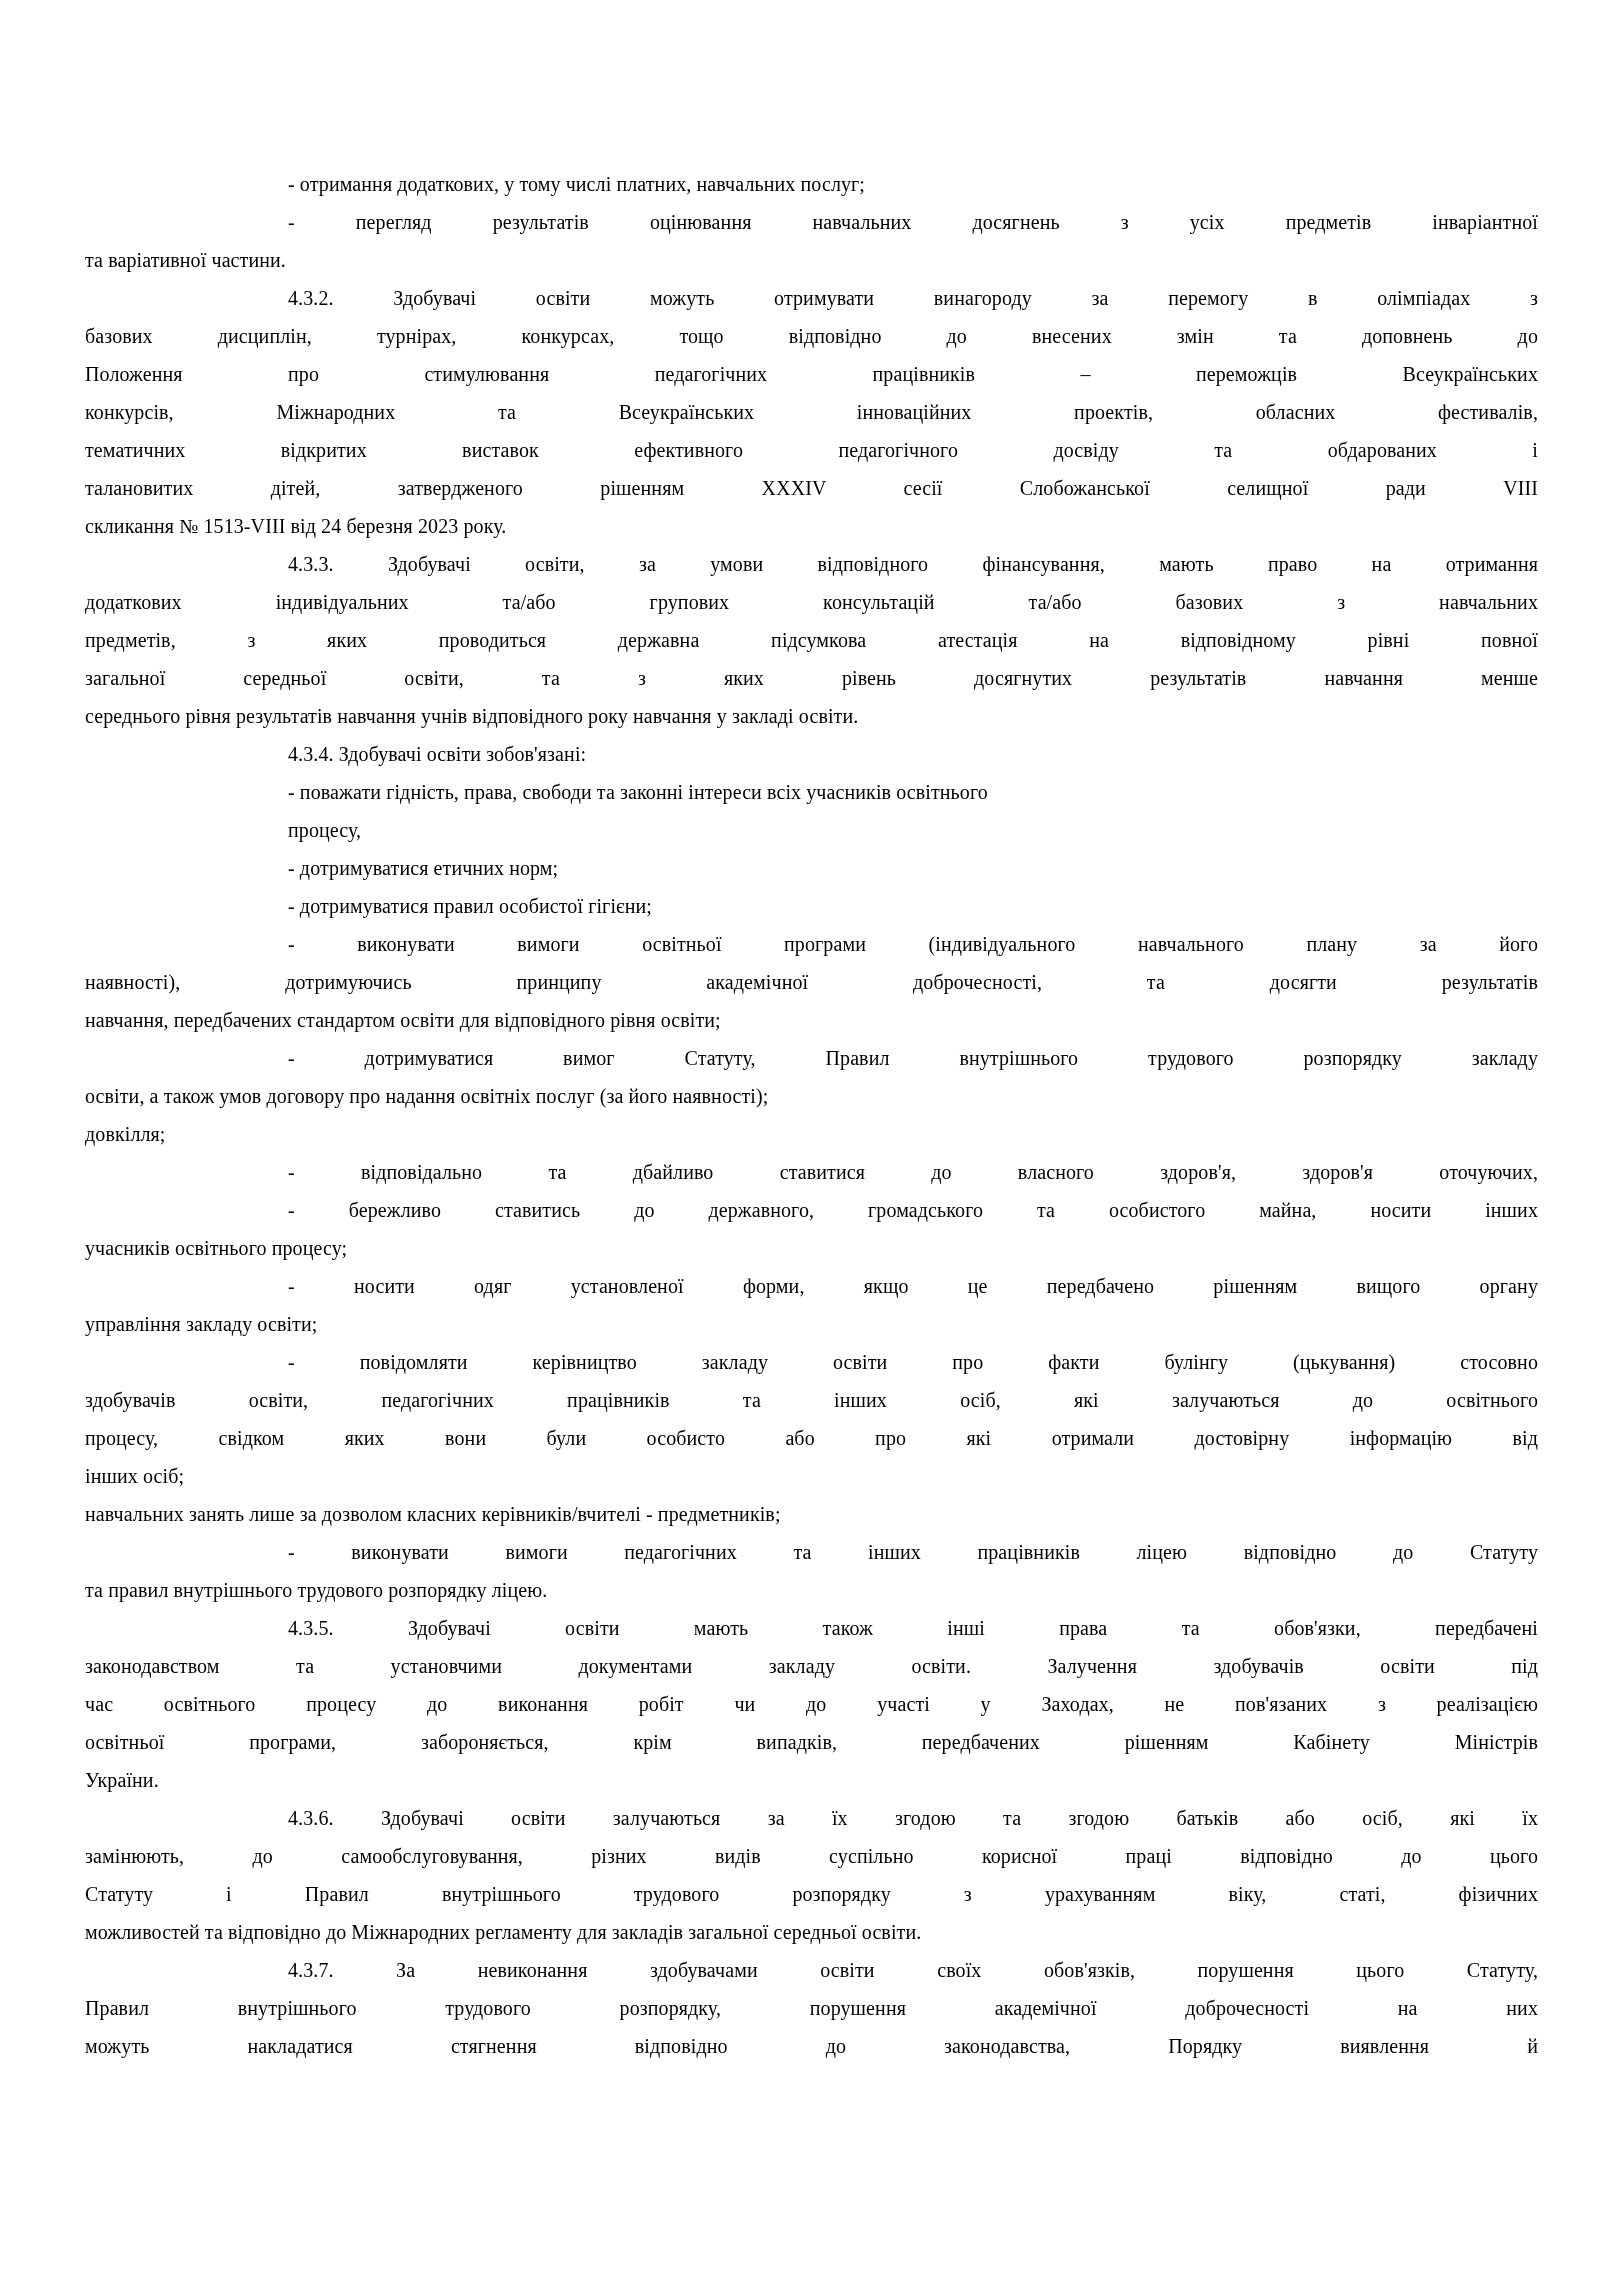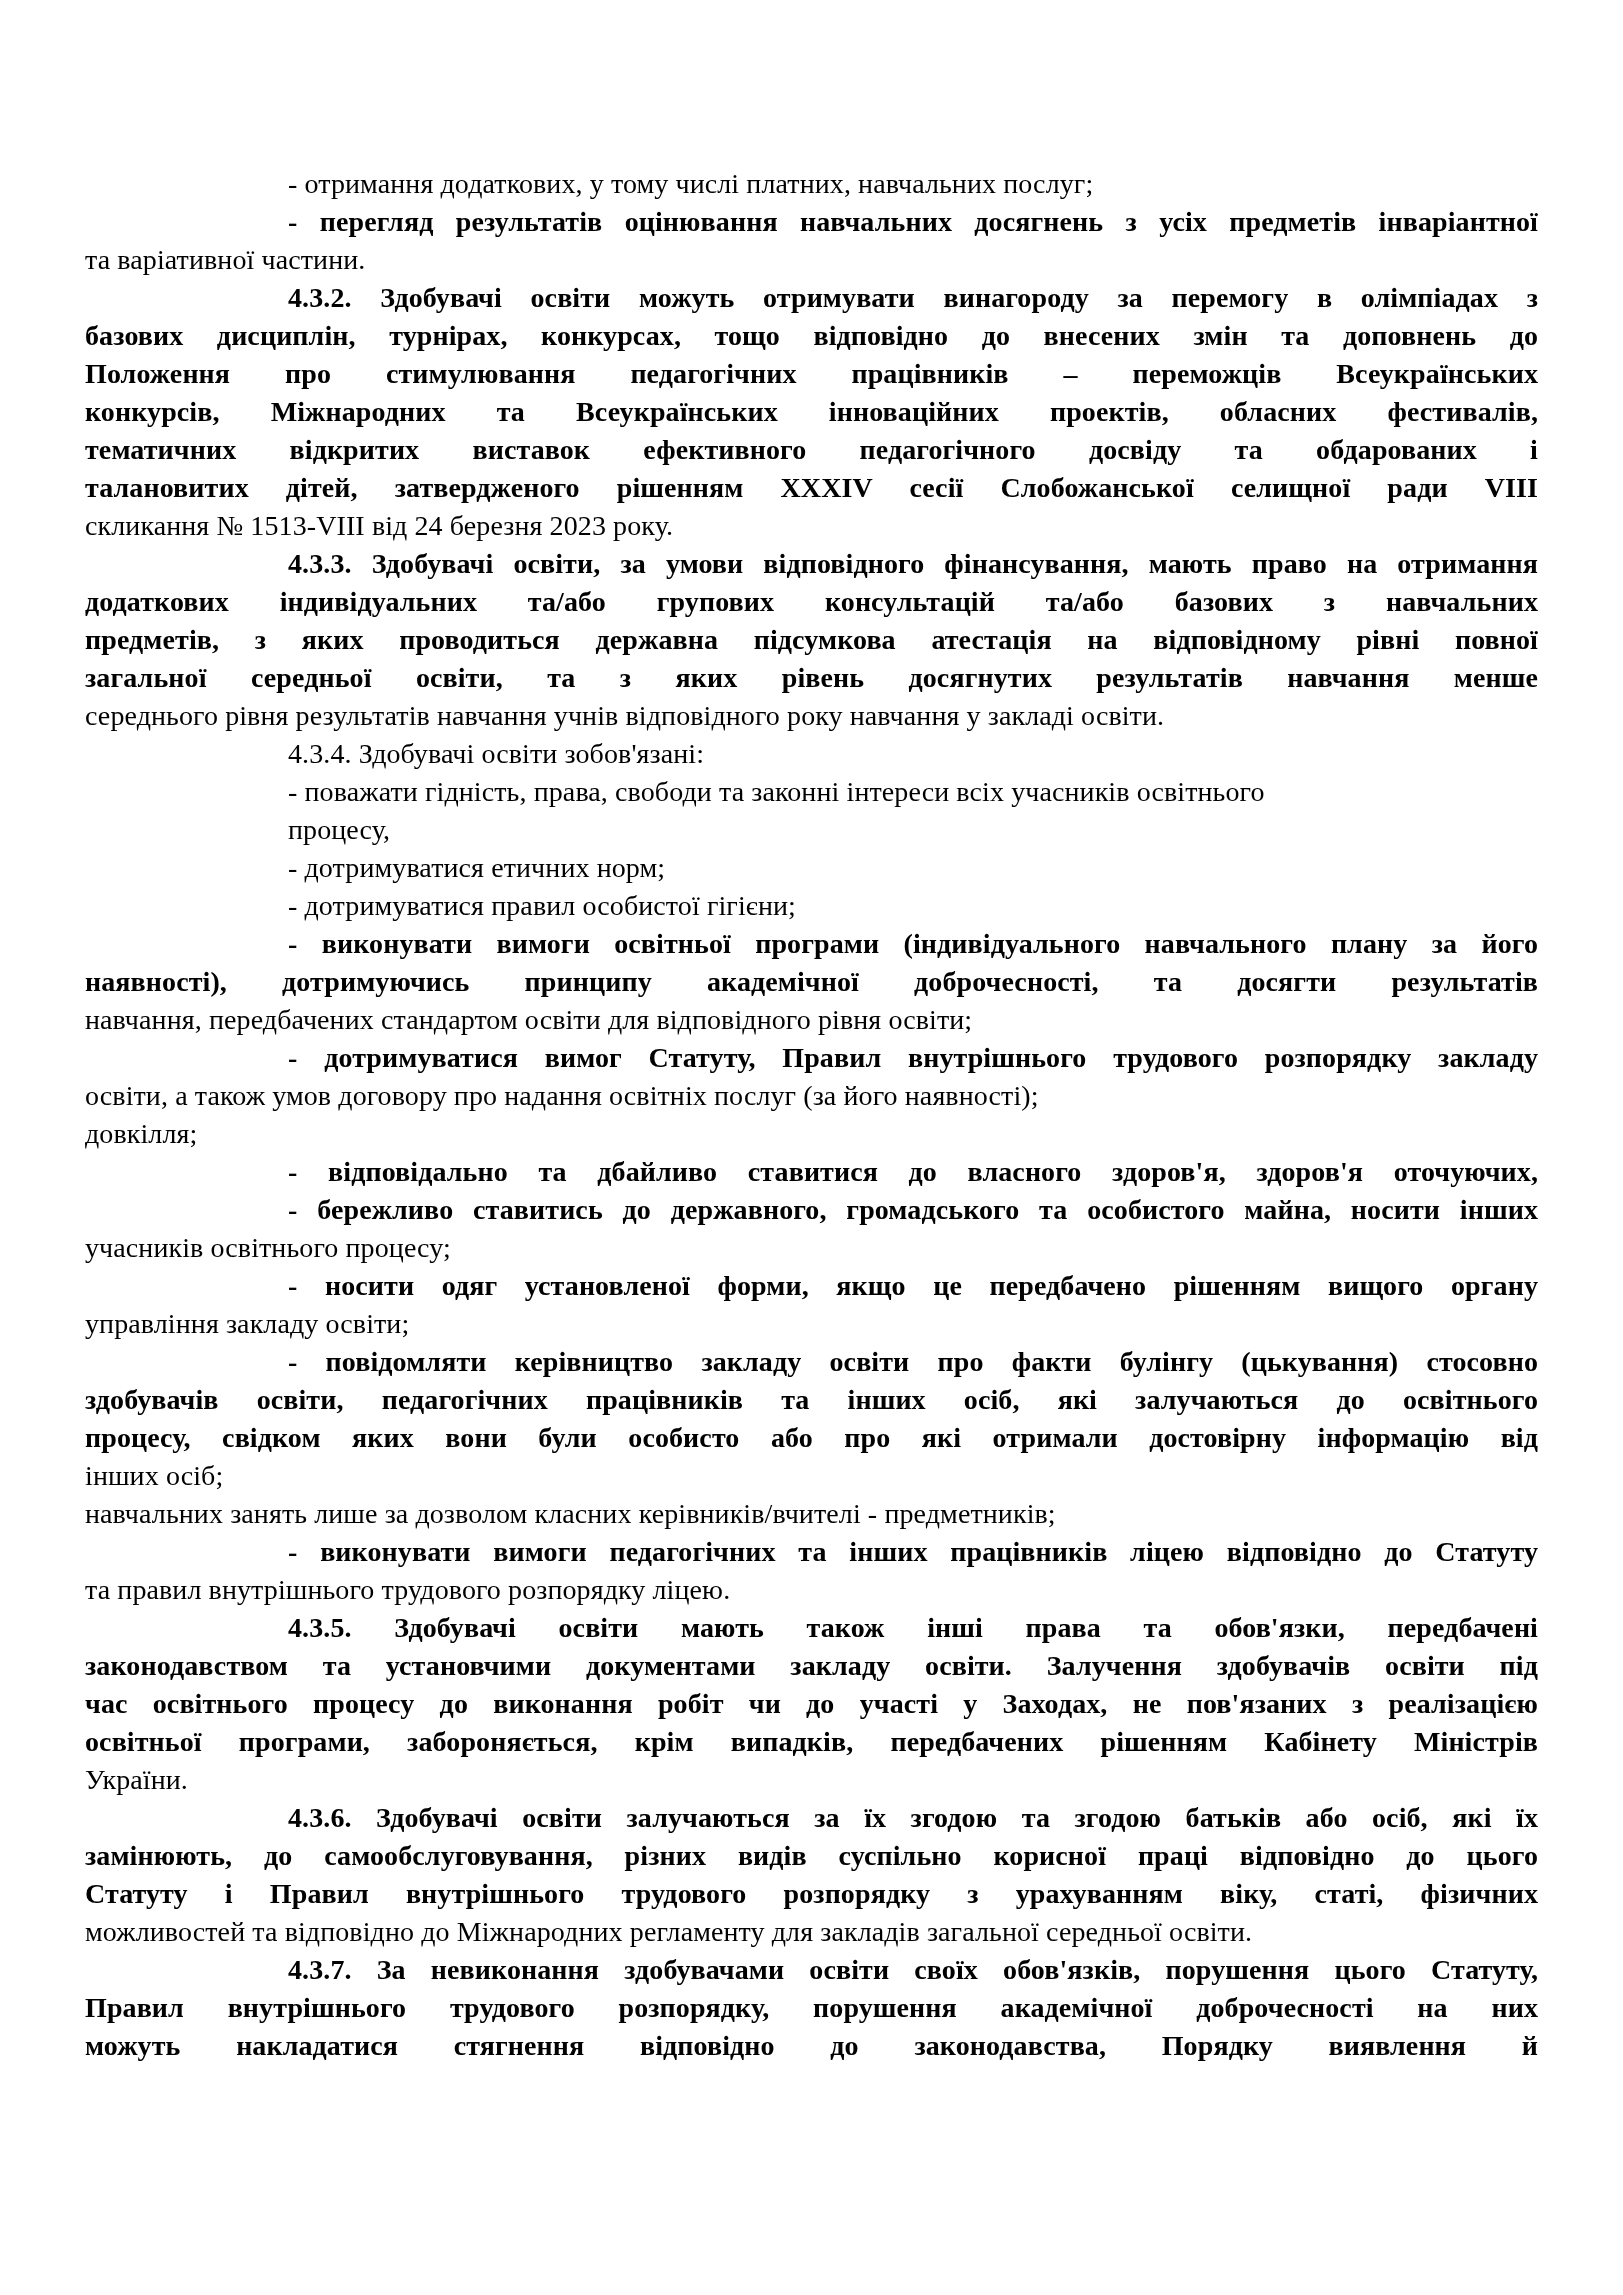--- a/index.html
+++ b/index.html
@@ -14,33 +14,32 @@
     background: #ffffff;
     overflow: hidden;
     color: #000000;
   }
   .text-block {
     position: absolute;
     left: 85px;
     width: 1453px;
     top: 165px;
     font-family: "Liberation Serif", "DejaVu Serif", serif;
-    font-size: 28px;
+    font-size: 20px;
     line-height: 38px;
     color: #000000;
     letter-spacing: 0.1px;
   }
   .line {
     text-align: justify;
     text-align-last: left;
     -moz-text-align-last: left;
   }
   .line.stretch {
     text-align-last: justify;
-    font-weight: bold;
     -moz-text-align-last: justify;
   }
   .line.indent {
     text-indent: 203px;
   }
 </style>
 </head>
 <body>
 
 <div class="page">

